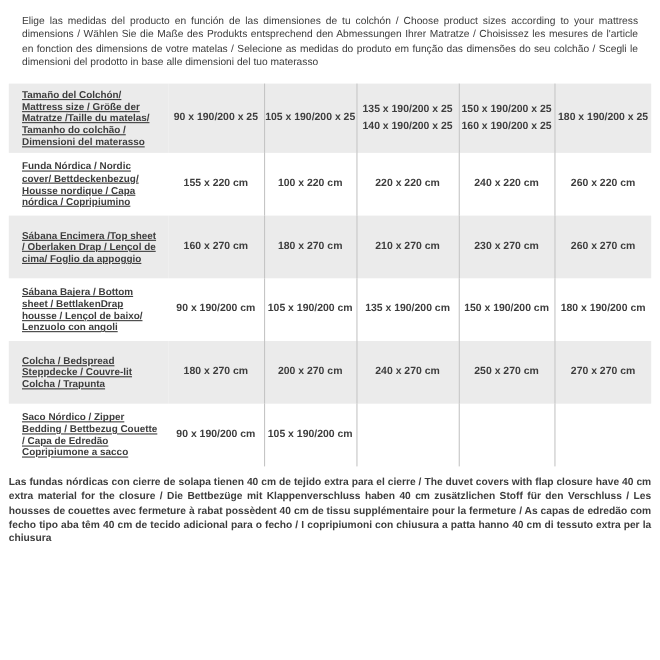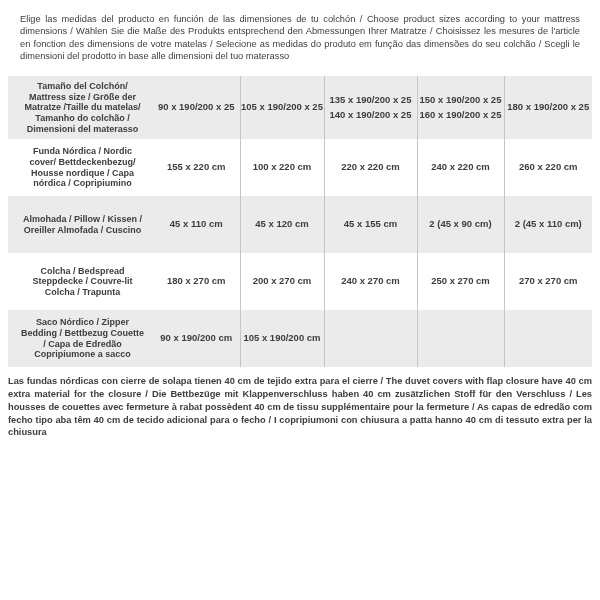--- a/index.html
+++ b/index.html
@@ -34,24 +34,25 @@
   table.sizes tr:nth-child(odd) {
     background: #ebebeb;
   }
   td {
     vertical-align: middle;
     font-weight: bold;
     color: #3d3d3d;
     padding: 0;
   }
   td.label {
-    text-align: center;
+    text-align: left;
     font-size: 9px;
     line-height: 1.18;
     padding: 5px 8px 5px 12px;
+    text-decoration: underline;
   }
   td.cell {
     text-align: center;
     font-size: 9.5px;
     white-space: pre-line;
     line-height: 1.55;
   }
   td.sep {
     border-left: 1px solid #c5c5c5;
   }
@@ -93,26 +94,34 @@
       </tr>
       <tr>
         <td class="label">Funda Nórdica / Nordic cover/ Bettdeckenbezug/ Housse nordique / Capa nórdica / Copripiumino</td>
         <td class="cell">155 x 220 cm</td>
         <td class="cell sep">100 x 220 cm</td>
         <td class="cell sep">220 x 220 cm</td>
         <td class="cell sep">240 x 220 cm</td>
         <td class="cell sep">260 x 220 cm</td>
       </tr>
       <tr>
-        <td class="label">Almohada / Pillow / Kissen / Oreiller Almofada / Cuscino</td>
-        <td class="cell">45 x 110 cm</td>
-        <td class="cell sep">45 x 120 cm</td>
-        <td class="cell sep">45 x 155 cm</td>
-        <td class="cell sep">2 (45 x 90 cm)</td>
-        <td class="cell sep">2 (45 x 110 cm)</td>
+        <td class="label">Sábana Encimera /Top sheet / Oberlaken Drap / Lençol de cima/ Foglio da appoggio</td>
+        <td class="cell">160 x 270 cm</td>
+        <td class="cell sep">180 x 270 cm</td>
+        <td class="cell sep">210 x 270 cm</td>
+        <td class="cell sep">230 x 270 cm</td>
+        <td class="cell sep">260 x 270 cm</td>
+      </tr>
+      <tr>
+        <td class="label">Sábana Bajera / Bottom sheet / BettlakenDrap housse / Lençol de baixo/ Lenzuolo con angoli</td>
+        <td class="cell">90 x 190/200 cm</td>
+        <td class="cell sep">105 x 190/200 cm</td>
+        <td class="cell sep">135 x 190/200 cm</td>
+        <td class="cell sep">150 x 190/200 cm</td>
+        <td class="cell sep">180 x 190/200 cm</td>
       </tr>
       <tr>
         <td class="label">Colcha / Bedspread Steppdecke / Couvre-lit Colcha / Trapunta</td>
         <td class="cell">180 x 270 cm</td>
         <td class="cell sep">200 x 270 cm</td>
         <td class="cell sep">240 x 270 cm</td>
         <td class="cell sep">250 x 270 cm</td>
         <td class="cell sep">270 x 270 cm</td>
       </tr>
       <tr>

